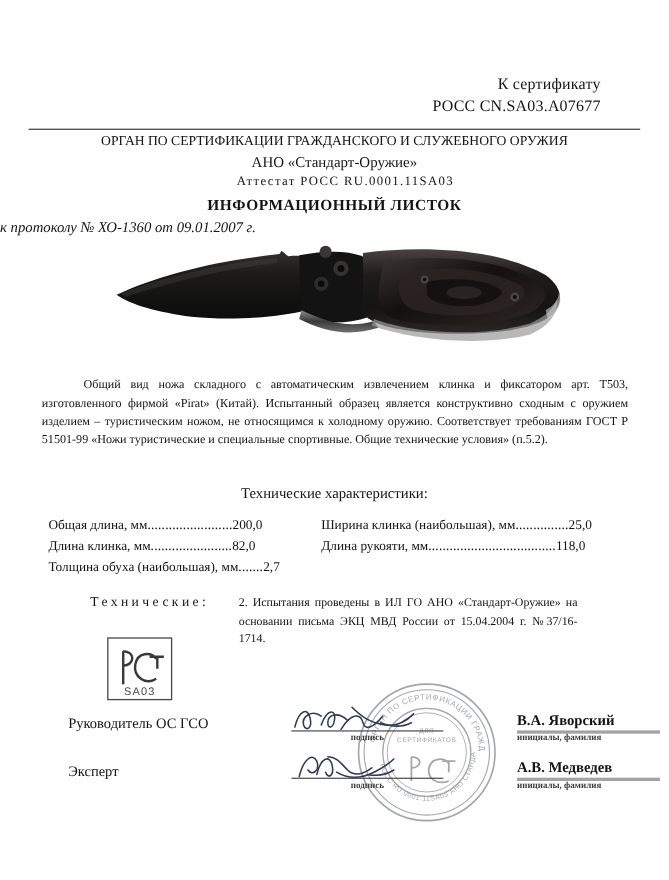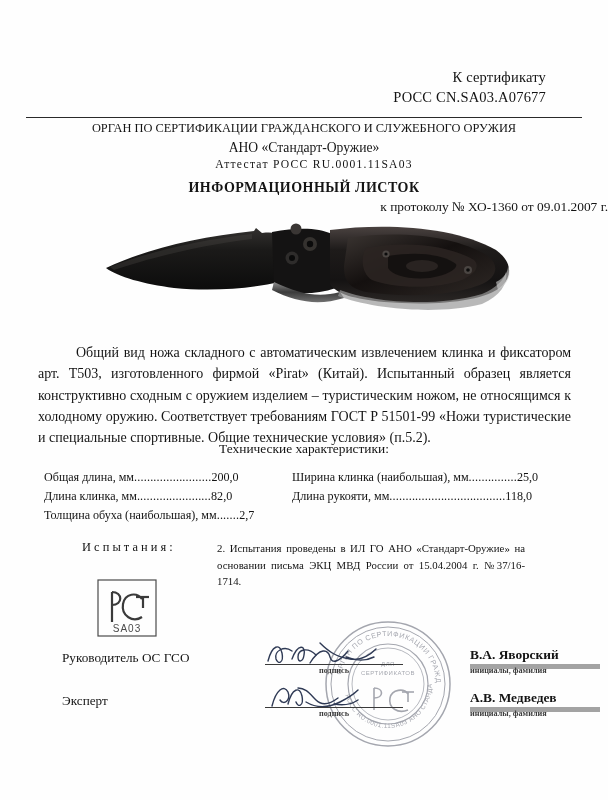--- a/index.html
+++ b/index.html
@@ -84,41 +84,42 @@
     text-align: center;
     font-size: 14px;
     font-weight: bold;
     letter-spacing: .5px;
   }
   .doc-sub {
     position: absolute;
     top: 199px;
     left: 0;
     right: 0;
-    text-align: right;
+    text-align: left;
     font-size: 13.4px;
+    font-style: italic;
   }
 
   
   .photo {
     position: absolute;
     top: 222px;
     left: 104px;
     width: 412px;
     height: 108px;
   }
   .photo svg { display: block; width: 100%; height: 100%; }
 
   
   .body-par {
     position: absolute;
     top: 342px;
     left: 38px;
     width: 533px;
-    font-size: 14px;
+    font-size: 11px;
     line-height: 1.52;
     text-align: justify;
     text-indent: 38px;
     hyphens: none;
   }
 
   
   .specs-title {
     position: absolute;
     top: 441px;
@@ -219,21 +220,21 @@
     font-weight: bold;
     color: #3d3d3d;
   }
   .sig-name {
     position: absolute;
     left: 408px;
     top: 2px;
     width: 130px;
     font-size: 13.4px;
     font-weight: bold;
-    border-bottom: 5px solid #a3a3a3;
+    border-bottom: 3px solid #a3a3a3;
     padding-bottom: 1px;
     white-space: nowrap;
   }
   .sig-name-cap {
     position: absolute;
     left: 408px;
     top: 21px;
     width: 130px;
     font-size: 8.2px;
     font-weight: bold;
@@ -350,21 +351,21 @@
     <div class="col right">
       <div class="spec-row">
         <span>Ширина клинка (наибольшая), мм</span><span class="dots">...............</span><span>25,0</span>
       </div>
       <div class="spec-row">
         <span>Длина рукояти, мм</span><span class="dots">....................................</span><span>118,0</span>
       </div>
     </div>
   </div>
 
-  <div class="notes-label">Испытания:</div>
+  <div class="notes-label">Технические:</div>
   <div class="notes-body">
     <span class="n2">2. Испытания проведены в ИЛ ГО АНО «Стандарт-Оружие» на основании письма ЭКЦ МВД России от 15.04.2004 г. №37/16-1714.</span>
   </div>
 
   <div class="rst-mark">
     <svg viewBox="0 0 72 64" xmlns="http://www.w3.org/2000/svg" aria-hidden="true">
       <rect x="6" y="2" width="58" height="56" fill="none" stroke="#4a4a4a" stroke-width="1.2"></rect>
 
       <path d="M20 14 L20 44" fill="none" stroke="#3a3a3a" stroke-width="2.2"></path>
       <path d="M20 14 C 31 14, 31 27, 20 27" fill="none" stroke="#3a3a3a" stroke-width="2.2"></path>

